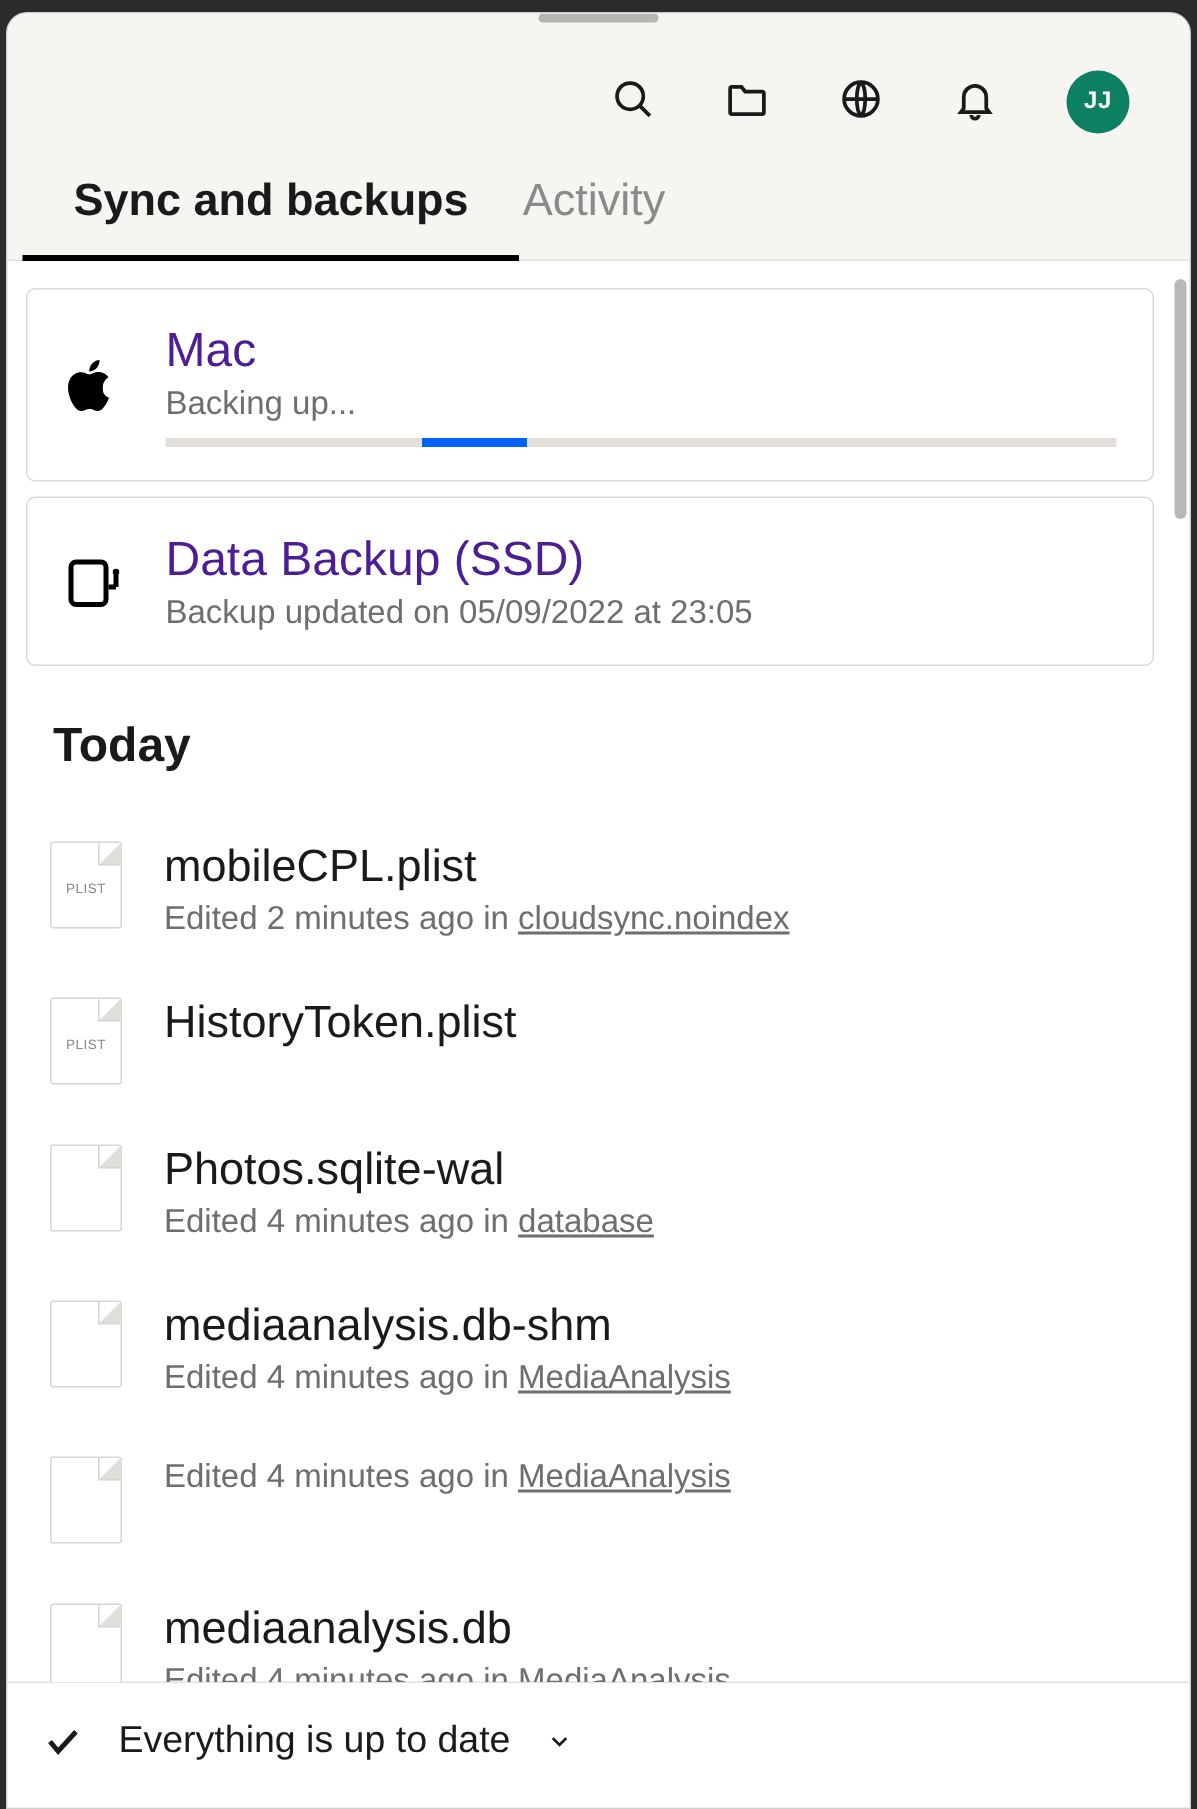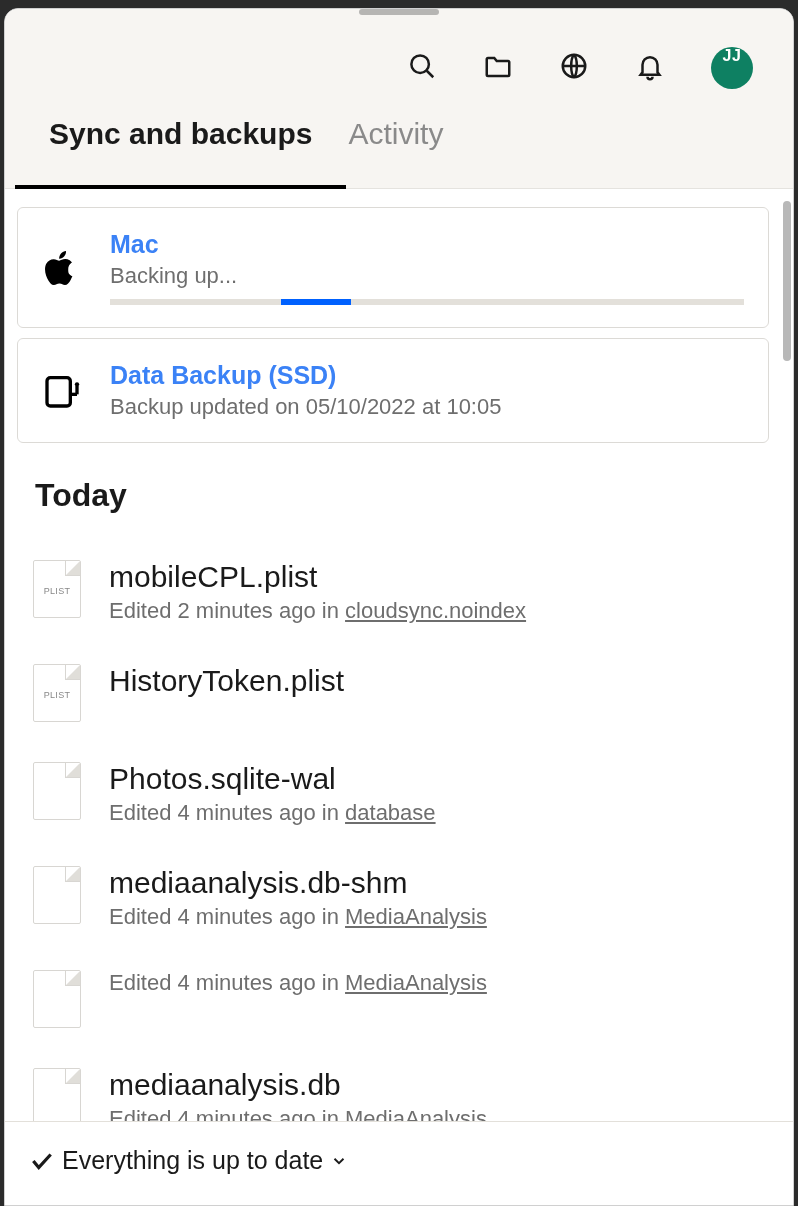--- a/index.html
+++ b/index.html
@@ -29,34 +29,34 @@
     justify-content: flex-end;
     align-items: center;
     gap: 46px;
     padding: 38px 40px 10px 40px;
   }
   .topbar svg { width: 30px; height: 30px; stroke: #1a1a1a; fill: none; stroke-width: 2; }
   .avatar {
     width: 42px; height: 42px; border-radius: 50%;
     background: #0e8062;
     color: #fff; font-weight: 600; font-size: 16px;
-    display: flex; align-items: flex-start; justify-content: center;
+    display: flex; align-items: center; justify-content: center;
     letter-spacing: 0.5px;
   }
   .tabs {
     display: flex;
     gap: 36px;
     padding: 18px 44px 0 44px;
     border-bottom: 1px solid #e5e3df;
   }
   .tab {
     font-size: 30px;
     font-weight: 500;
     color: #8a8a8a;
-    padding-bottom: 37px;
+    padding-bottom: 22px;
     cursor: pointer;
     position: relative;
   }
   .tab.active { color: #1a1a1a; font-weight: 600; }
   .tab.active::after {
     content: "";
     position: absolute; left: -34px; right: -34px; bottom: -1px;
     height: 4px; background: #000;
   }
   .content-wrap {
@@ -85,21 +85,21 @@
     border: 1px solid #dcdad6;
     border-radius: 6px;
     padding: 22px 24px;
     margin-bottom: 10px;
     display: flex;
     align-items: center;
     gap: 28px;
   }
   .card-icon { width: 40px; display:flex; justify-content:center; }
   .card-body { flex: 1; }
-  .card-title { font-size: 25px; color: #3b82f6; margin-bottom: 4px; font-weight: bold; }
+  .card-title { font-size: 32px; color: #4c1d95; margin-bottom: 4px; }
   .card-sub { font-size: 22px; color: #6e6e6e; }
   .progress {
     margin-top: 10px;
     height: 6px;
     background: #e3e0da;
     position: relative;
     overflow: hidden;
   }
   .progress-bar {
     position: absolute;
@@ -141,21 +141,21 @@
   .file-body { flex:1; }
   .file-name { font-size: 30px; color: #1a1a1a; margin-bottom: 4px; }
   .file-meta { font-size: 22px; color: #6e6e6e; }
   .file-meta .loc { text-decoration: underline; cursor: pointer; color:#6e6e6e; }
   .statusbar {
     border-top: 1px solid #e3e0da;
     background: #fff;
     padding: 24px 24px 30px 24px;
     display: flex;
     align-items: center;
-    gap: 7px;
+    gap: 24px;
   }
   .statusbar svg.check { width: 26px; height: 26px; stroke:#1a1a1a; stroke-width:3; fill:none; }
   .status-text { font-size: 25px; color:#1a1a1a; }
   .statusbar svg.chev { width: 18px; height: 18px; stroke:#1a1a1a; stroke-width:2.5; fill:none; }
 </style>
 </head>
 <body>
 
 <div class="window">
   <div class="notch"></div>
@@ -220,21 +220,21 @@
         <div class="card-icon">
           <svg width="40" height="40" viewBox="0 0 24 24" fill="none" stroke="#000" stroke-width="2">
               <rect x="3" y="4" width="14" height="17" rx="2"></rect>
               <circle cx="21" cy="8" r="1.3" fill="#000" stroke="none"></circle>
               <line x1="21" y1="9" x2="21" y2="14"></line>
               <line x1="21" y1="14" x2="18" y2="14"></line>
             </svg>
         </div>
         <div class="card-body">
           <div class="card-title">Data Backup (SSD)</div>
-          <div class="card-sub">Backup updated on 05/10/2022 at 10:05</div>
+          <div class="card-sub">Backup updated on 05/09/2022 at 23:05</div>
         </div>
       </div>
 
       <div class="section-title">Today</div>
 
       <div class="file-row">
         <div class="file-icon">PLIST</div>
         <div class="file-body">
           <div class="file-name">mobileCPL.plist</div>
           <div class="file-meta"><span>Edited 2 minutes ago in </span><span class="loc">cloudsync.noindex</span></div>

